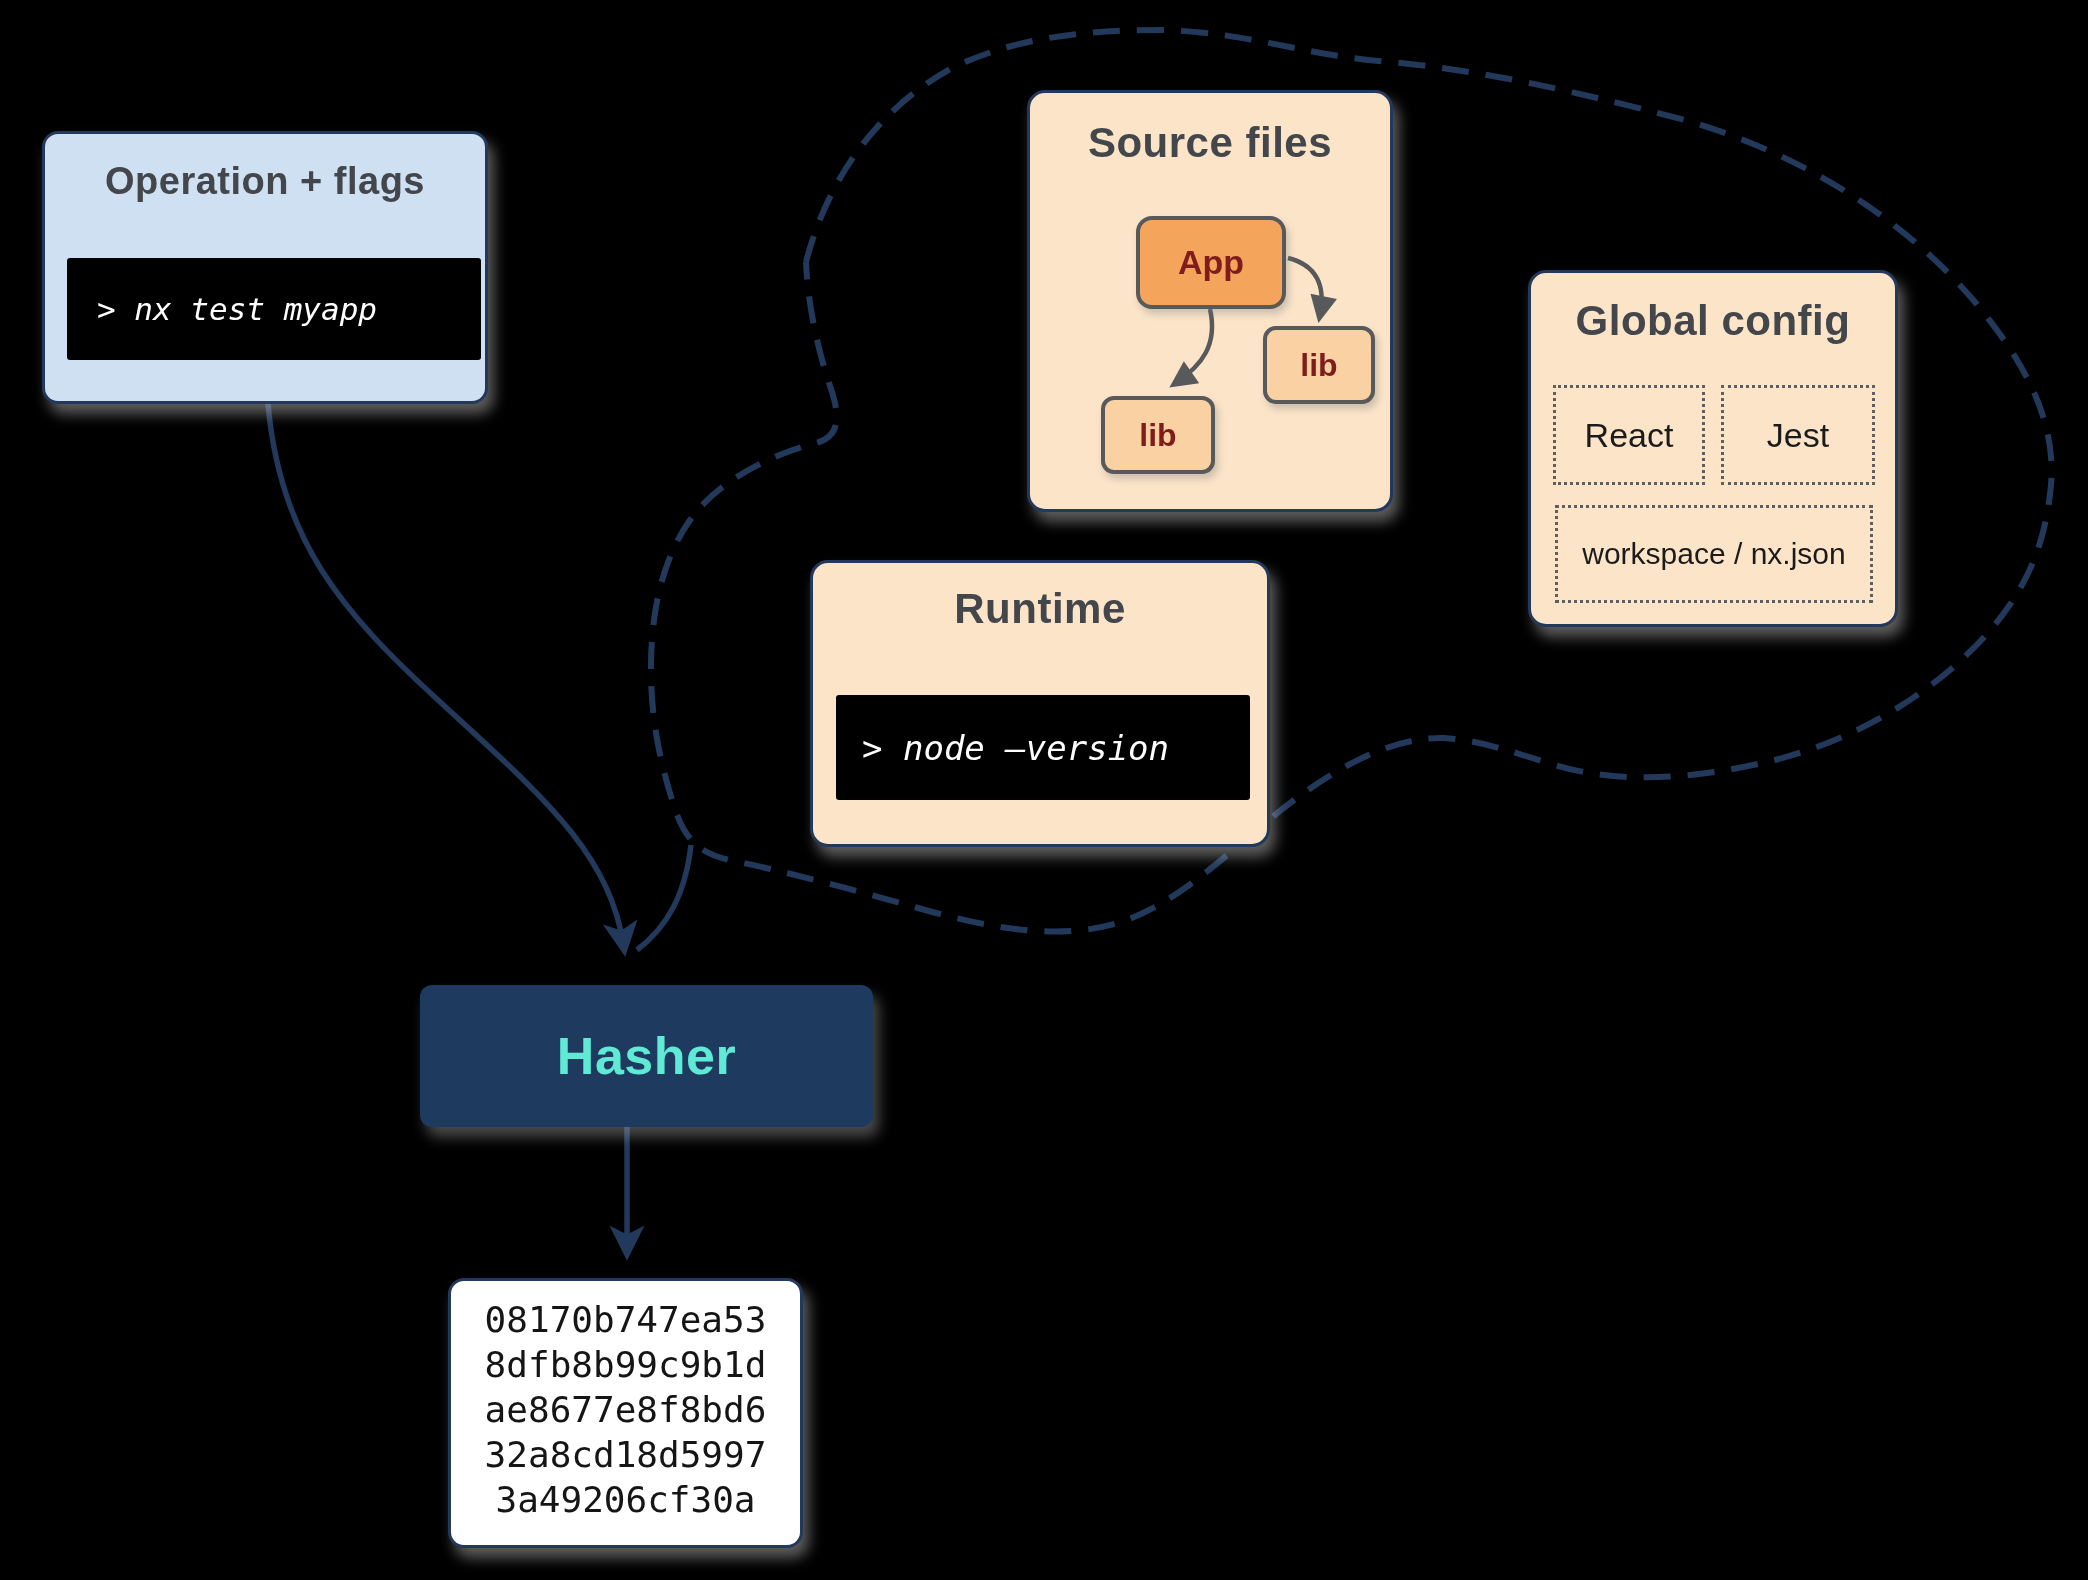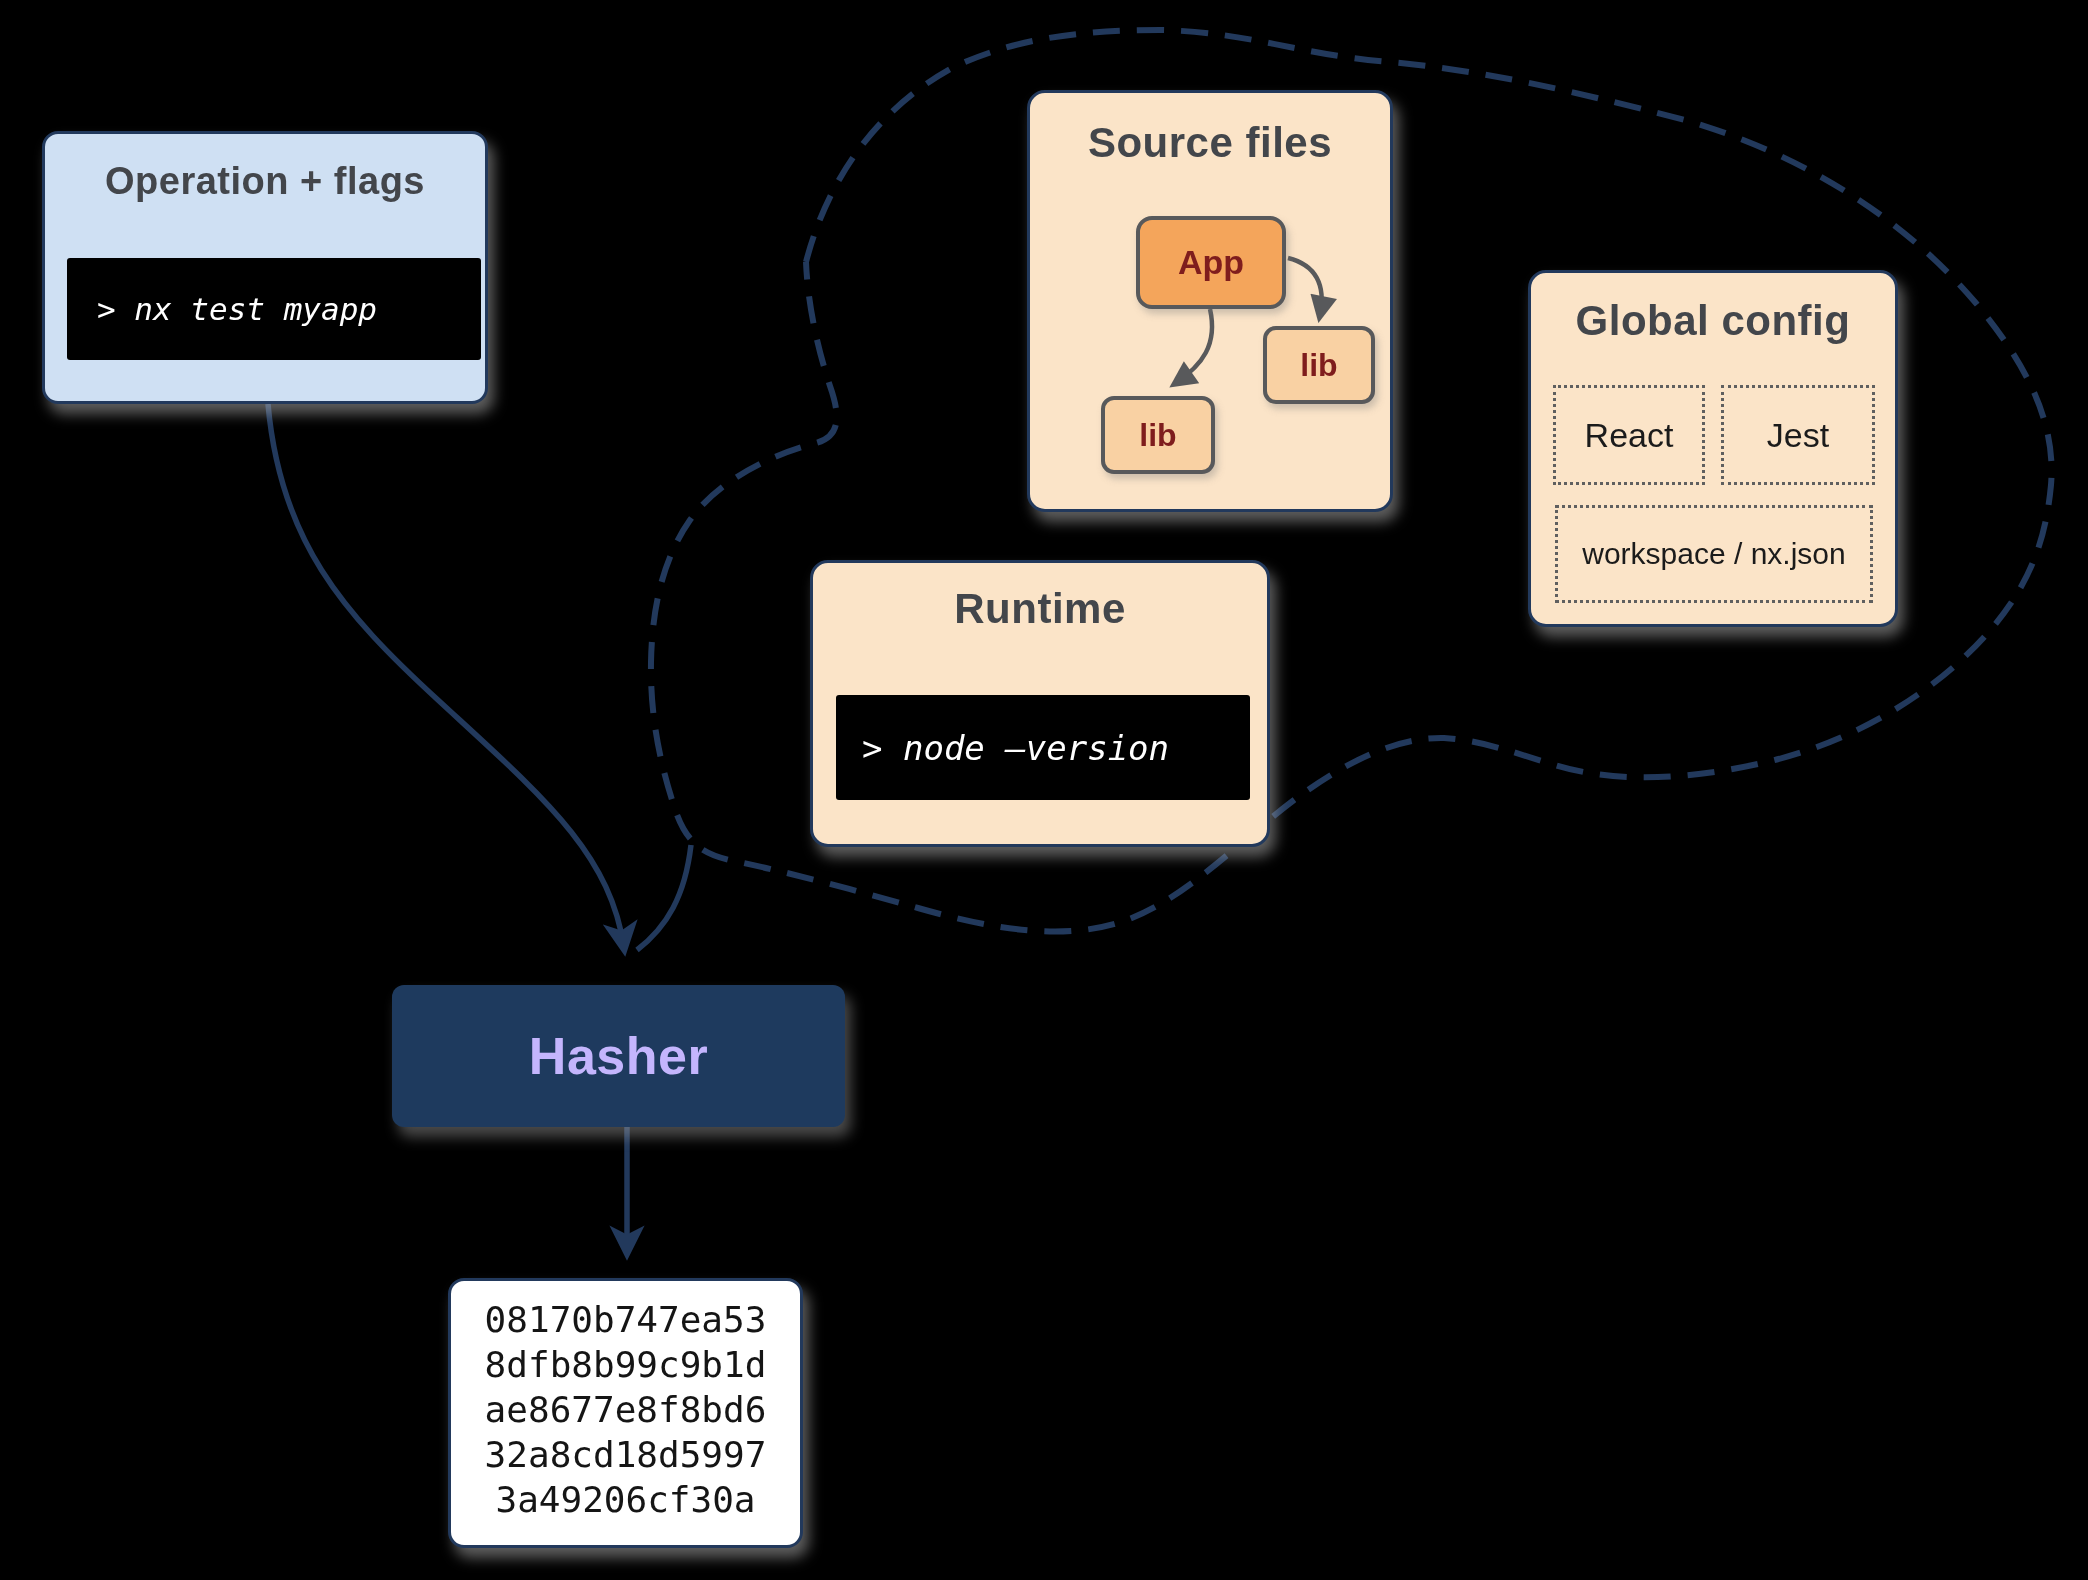--- a/index.html
+++ b/index.html
@@ -126,29 +126,29 @@
     left: 810px; top: 560px;
     width: 460px; height: 287px;
   }
   .runtime-box .box-title { margin-top: 22px; font-size: 42px; }
   .runtime-terminal {
     left: 23px; top: 132px;
     width: 414px; height: 105px;
   }
   .runtime-terminal code { font-size: 34px; padding-left: 26px; }
   .hasher-box {
-    left: 392px; top: 985px;
+    left: 420px; top: 985px;
     width: 453px; height: 142px;
     background: #1e3a5e;
     border: none;
     border-radius: 12px;
     display: flex;
     align-items: center;
     justify-content: center;
-    color: #c4b5fd;
+    color: #5eead4;
     font-weight: bold;
     font-size: 52px;
     letter-spacing: 0.5px;
     box-shadow: 6px 10px 14px rgba(165,165,165,0.45);
   }
   .hash-box {
     left: 448px; top: 1278px;
     width: 355px; height: 270px;
     background: #ffffff;
     border-radius: 16px;

